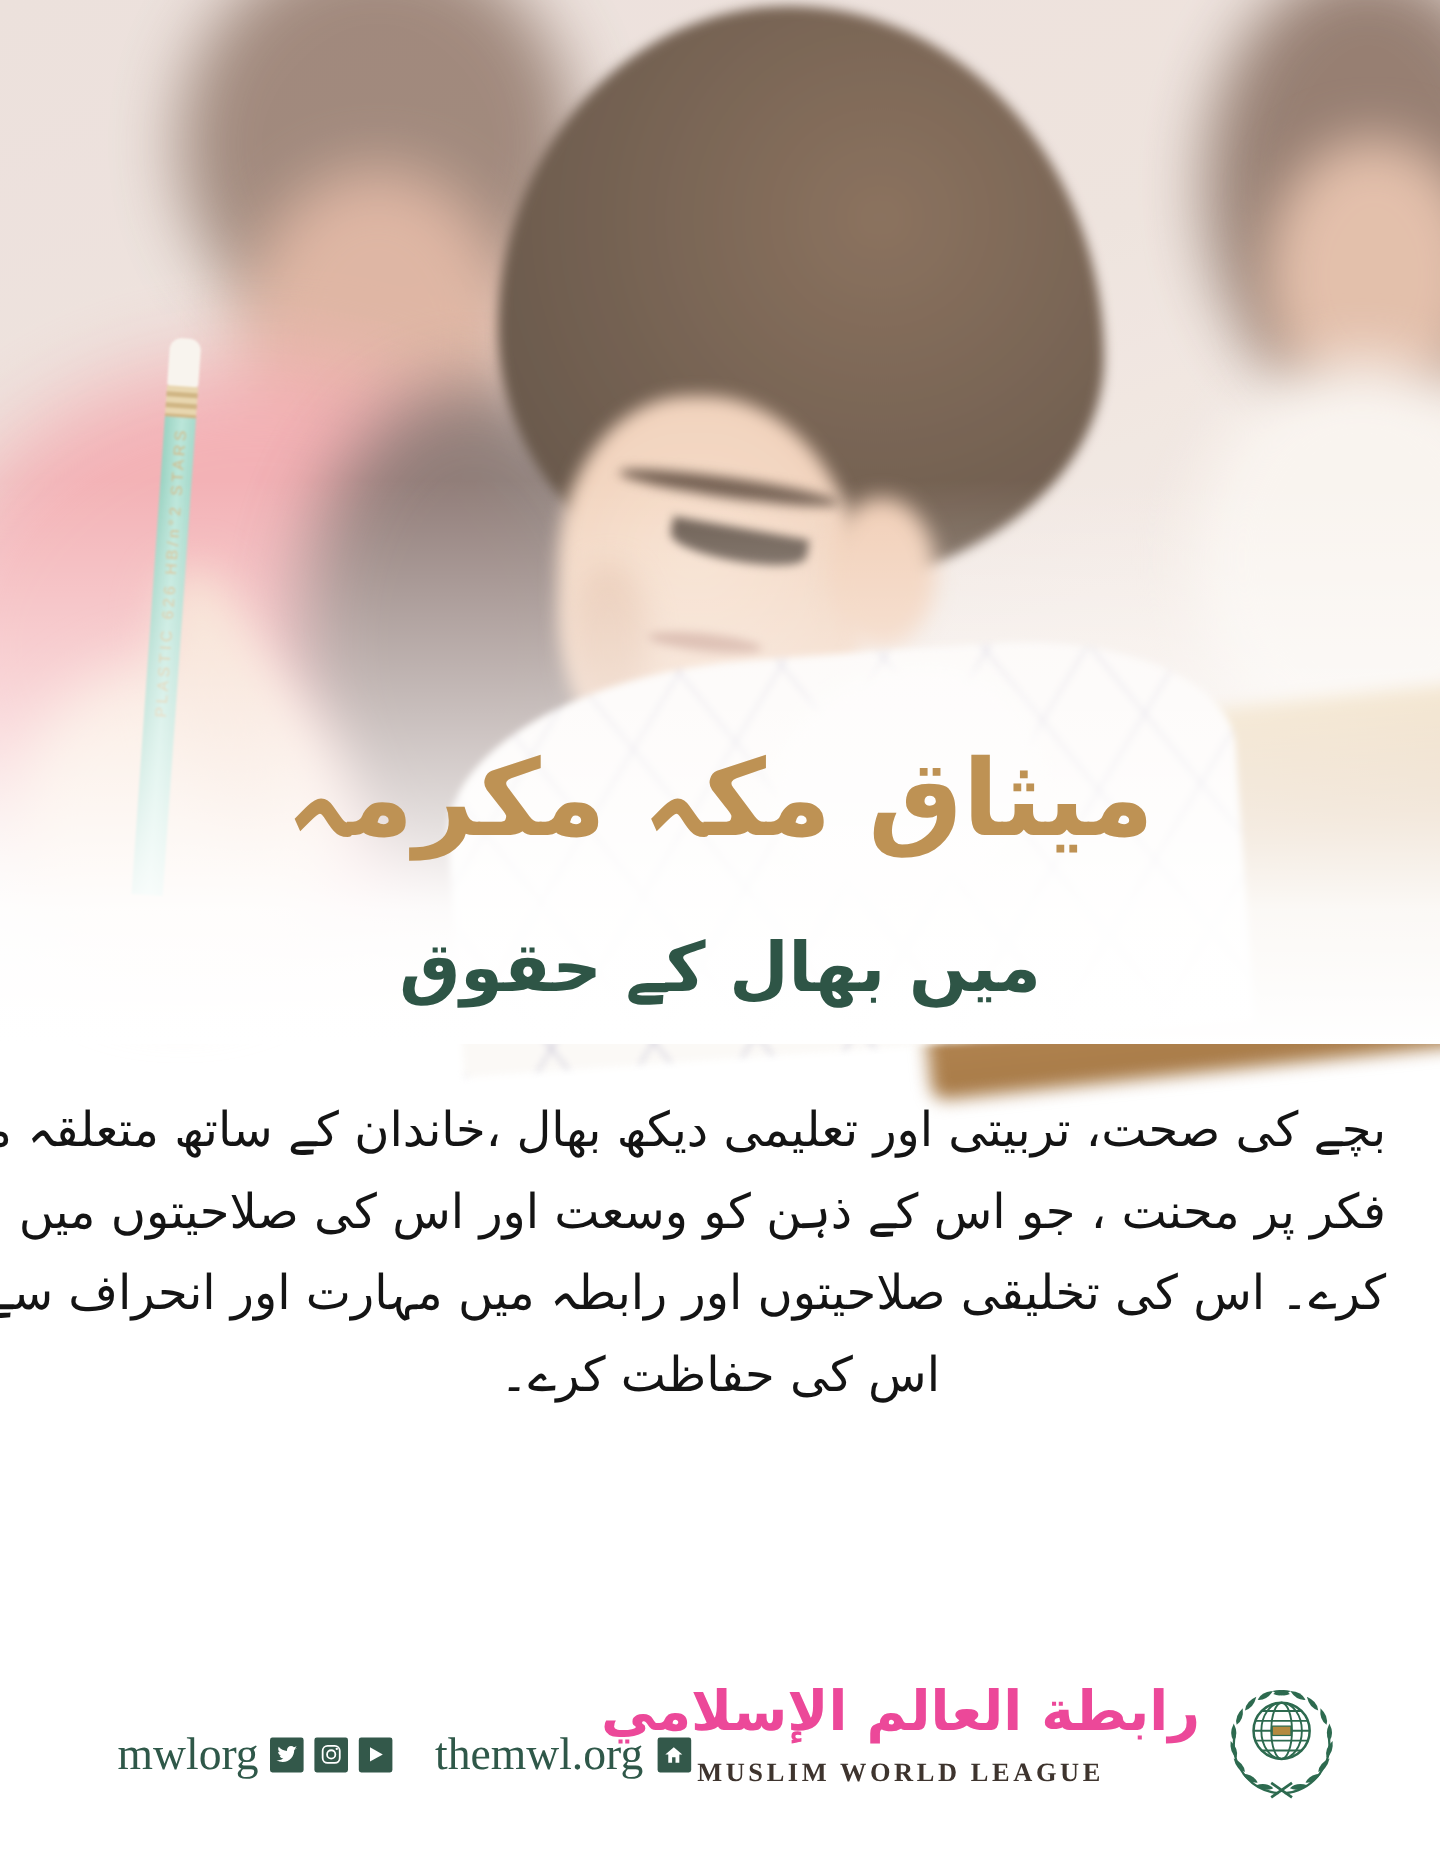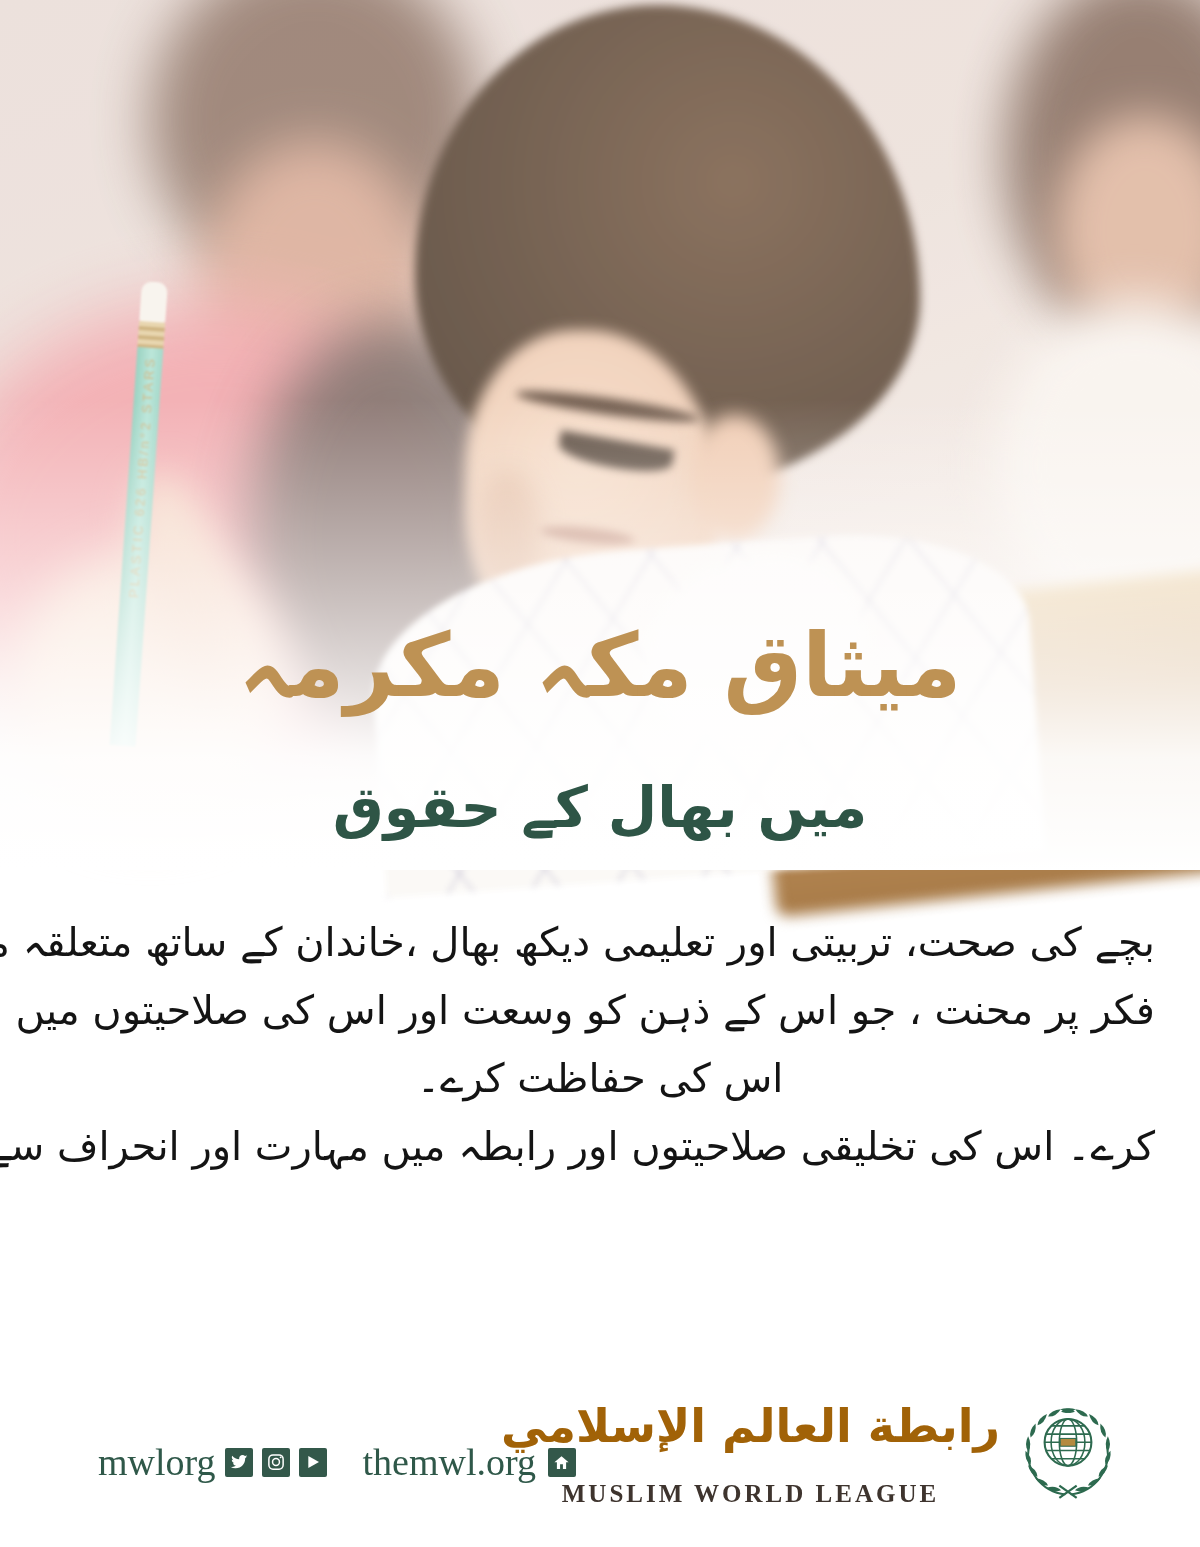--- a/index.html
+++ b/index.html
@@ -61,23 +61,23 @@
   .social-row{position:absolute;left:98px;top:60px;display:flex;align-items:center;}
   .handle,.website{font-family:Liberation Serif, serif;font-size:38px;color:#2f5849;}
   .icon-sq{width:28px;height:29px;background:#33584a;display:flex;align-items:center;justify-content:center;
     margin-left:9px;border-radius:2px;}
   .icon-sq:first-of-type{margin-left:14px;}
   .icon-sq svg{display:block;}
   .website{margin-left:36px;}
   .home-sq{margin-left:12px;}
   .logo-block{position:absolute;right:80px;top:12px;display:flex;align-items:flex-start;}
   .logo-text-col{display:flex;flex-direction:column;align-items:center;margin-top:6px;}
-  .logo-arabic{direction:rtl;font-size:46px;font-weight:bold;color:#a16207;line-height:1.25;white-space:nowrap;}
-  .logo-english{font-family:"Liberation Serif",serif;font-weight:bold;font-size:25px;letter-spacing:3px;
-    color:#3e342e;margin-top:24px;white-space:nowrap;}
+  .logo-arabic{direction:rtl;font-size:46px;font-weight:bold;color:#ec4899;line-height:1.25;white-space:nowrap;}
+  .logo-english{font-family:"Liberation Serif",serif;font-weight:bold;font-size:22px;letter-spacing:3px;
+    color:#3e342e;margin-top:8px;white-space:nowrap;}
   .emblem{margin-left:16px;}
 </style>
 </head>
 <body>
 
 <div class="poster">
 
   <div class="photo">
     <div class="blob g1-hair"></div>
     <div class="blob g1-face"></div>
@@ -108,22 +108,22 @@
     <div class="photo-wash"></div>
     <div class="photo-fade"></div>
   </div>
 
   <div class="title">میثاق مکہ مکرمہ</div>
   <div class="subtitle">میں بھال کے حقوق</div>
 
   <div class="paragraph">
     <div class="pline">بچے کی صحت، تربیتی اور تعلیمی دیکھ بھال ،خاندان کے ساتھ متعلقہ ممالک،</div>
     <div class="pline">فکر پر محنت ، جو اس کے ذہن کو وسعت اور اس کی صلاحیتوں میں اضافہ</div>
+    <div class="pline">کرے۔ اس کی تخلیقی صلاحیتوں  اور رابطہ میں مہارت اور انحراف سے</div>
     <div class="pline">اس کی حفاظت کرے۔</div>
-    <div class="pline">کرے۔ اس کی تخلیقی صلاحیتوں  اور رابطہ میں مہارت اور انحراف سے</div>
   </div>
 
   <div class="footer">
     <div class="social-row">
       <span class="handle">mwlorg</span>
       <span class="icon-sq">
         <svg width="18" height="18" viewBox="0 0 24 24" fill="#ffffff">
             <path d="M23.4 4.8c-.8.36-1.66.6-2.56.72.92-.55 1.63-1.43 1.96-2.47-.86.51-1.82.88-2.84 1.08A4.48 4.48 0 0 0 16.7 2.7c-2.48 0-4.5 2.02-4.5 4.5 0 .35.04.7.11 1.03C8.58 8.04 5.27 6.25 3.05 3.54c-.39.66-.61 1.43-.61 2.26 0 1.56.8 2.94 2 3.75a4.47 4.47 0 0 1-2.04-.56v.06c0 2.18 1.55 4 3.61 4.42-.38.1-.78.16-1.19.16-.29 0-.57-.03-.85-.08.57 1.79 2.23 3.09 4.2 3.13A9.03 9.03 0 0 1 1.6 18.5c-.37 0-.73-.02-1.09-.06a12.73 12.73 0 0 0 6.9 2.02c8.28 0 12.8-6.86 12.8-12.8l-.01-.58c.88-.63 1.64-1.43 2.2-2.33z"></path>
           </svg>
       </span>

